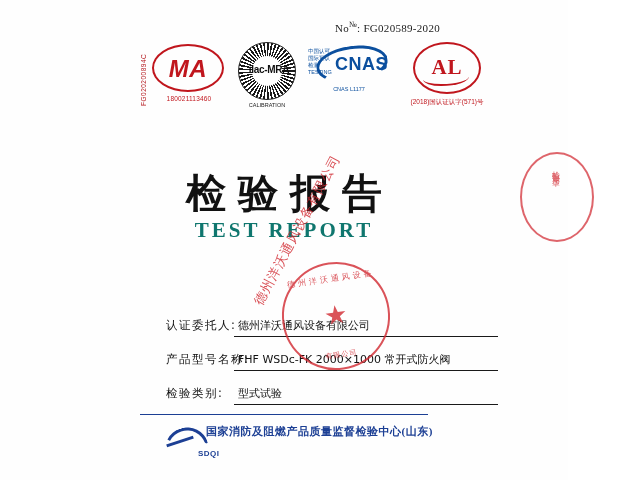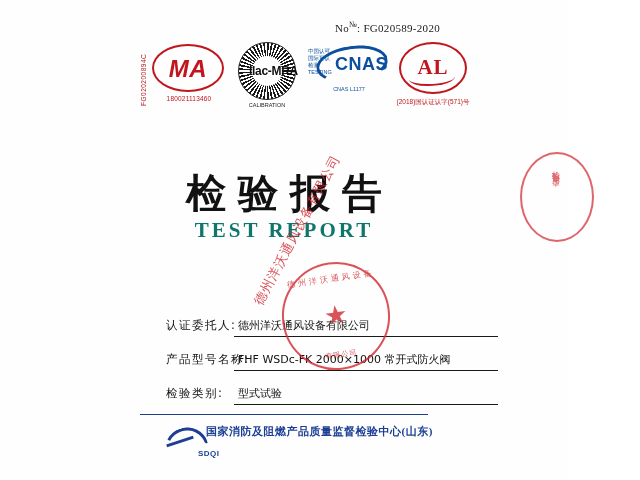--- a/index.html
+++ b/index.html
@@ -120,22 +120,22 @@
     left: 50%; top: 50%;
     width: 30px; height: 30px;
     margin: -15px 0 0 -15px;
     border-radius: 50%;
     background: #fff;
   }
   .ilac-label {
     position: absolute;
     left: 4px; right: 0;
     top: 22px;
-    text-align: right;
-    font-size: 12px;
+    text-align: center;
+    font-size: 10px;
     font-weight: bold;
     color: #111;
     z-index: 3;
     font-family: "Liberation Sans", sans-serif;
     letter-spacing: -0.3px;
   }
   .ilac-sub {
     font-size: 5.5px;
     color: #222;
     margin-top: 2px;
@@ -185,21 +185,21 @@
     top: 6px;
     font-size: 5.5px;
     color: #0b4f9e;
     line-height: 1.3;
     text-align: left;
     width: 26px;
     font-family: "Liberation Sans", sans-serif;
   }
 
   .mark-cal {
-    left: 244px;
+    left: 258px;
     width: 98px;
     text-align: center;
   }
   .cal-oval {
     width: 64px;
     height: 48px;
     margin: 0 auto;
     border: 2.5px solid #c0161d;
     border-radius: 50%;
     position: relative;

